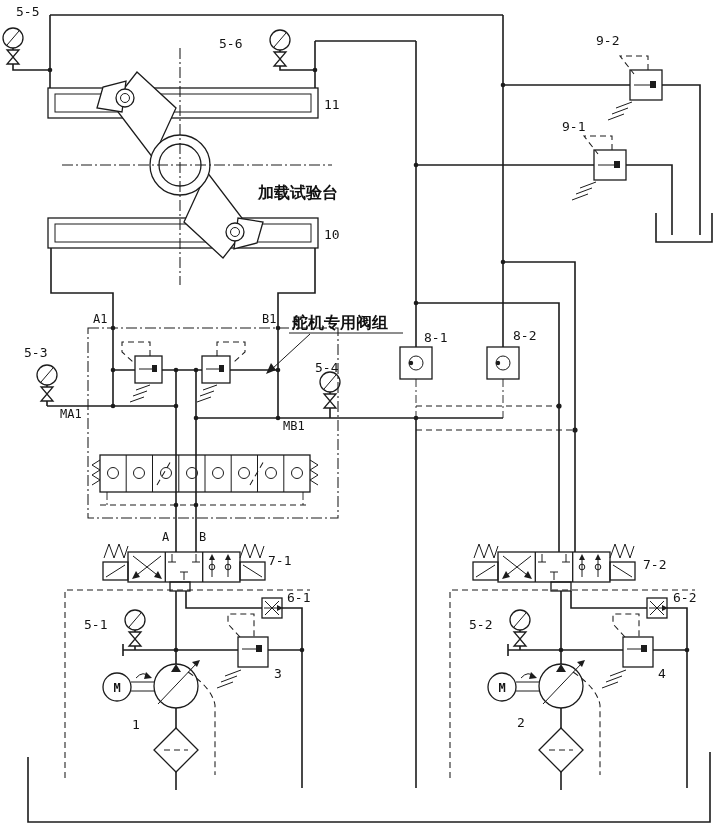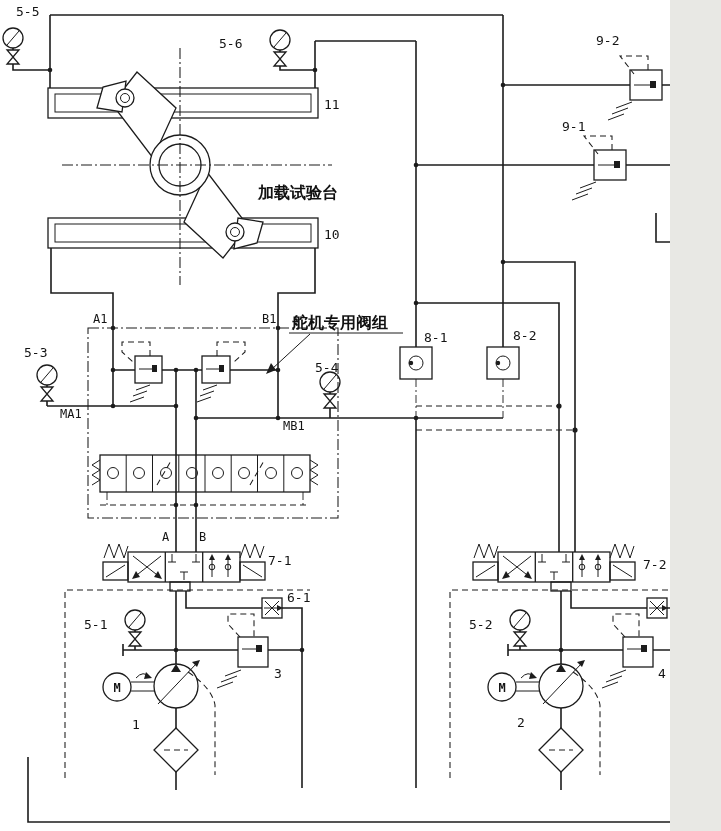--- a/index.html
+++ b/index.html
@@ -1,16 +1,16 @@
 <!DOCTYPE html>
 <html><head>
 <meta charset="utf-8">
 <style>
   html,body{margin:0;padding:0;background:#e8e8e4;}
-  .page{width:670px;height:831px;background:#ffffff;position:relative;overflow:hidden;
+  .page{width:721px;height:831px;background:#ffffff;position:relative;overflow:hidden;
         font-family:"DejaVu Sans", sans-serif;}
   svg{display:block;}
   .p  {fill:none;stroke:#1c1c1c;stroke-width:1.6;}           
   .c  {fill:none;stroke:#1c1c1c;stroke-width:1.3;}           
   .t  {fill:none;stroke:#1c1c1c;stroke-width:1;}             
   .wf {fill:#ffffff;stroke:#1c1c1c;stroke-width:1.3;}        
   .dash{fill:none;stroke:#1c1c1c;stroke-width:1.05;stroke-dasharray:6,4;}
   .dd  {fill:none;stroke:#1c1c1c;stroke-width:1.05;stroke-dasharray:11,3,2,3;}
   .ddt {fill:none;stroke:#1c1c1c;stroke-width:0.9;stroke-dasharray:8,3,2,3;}
   .ink{fill:#1c1c1c;stroke:none;}

